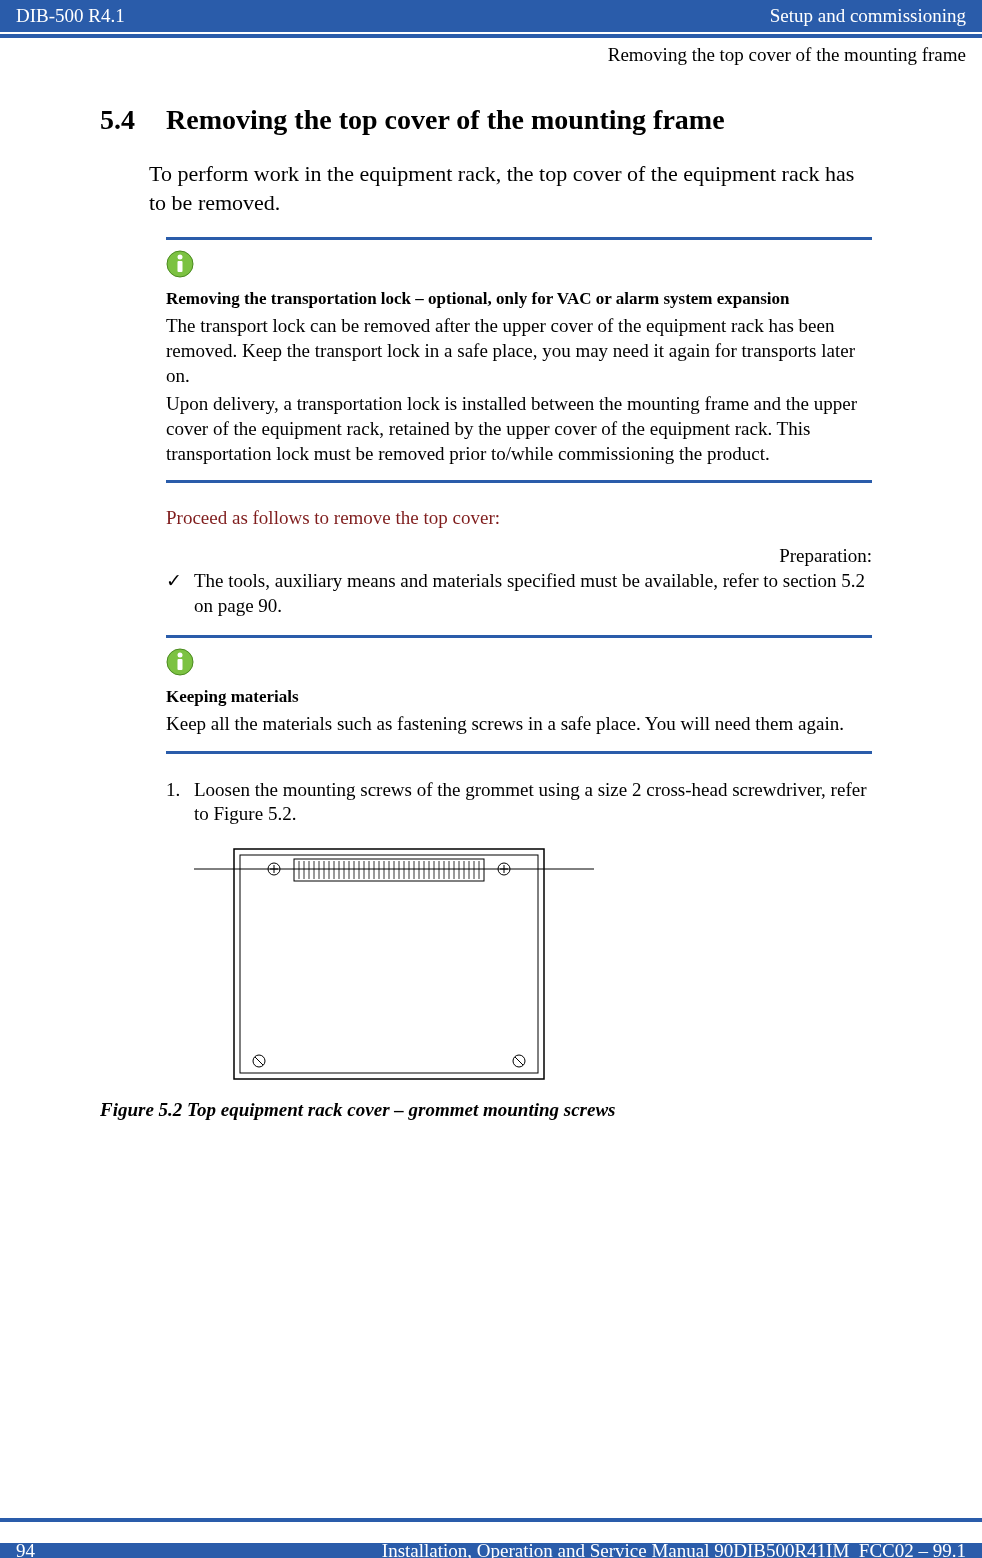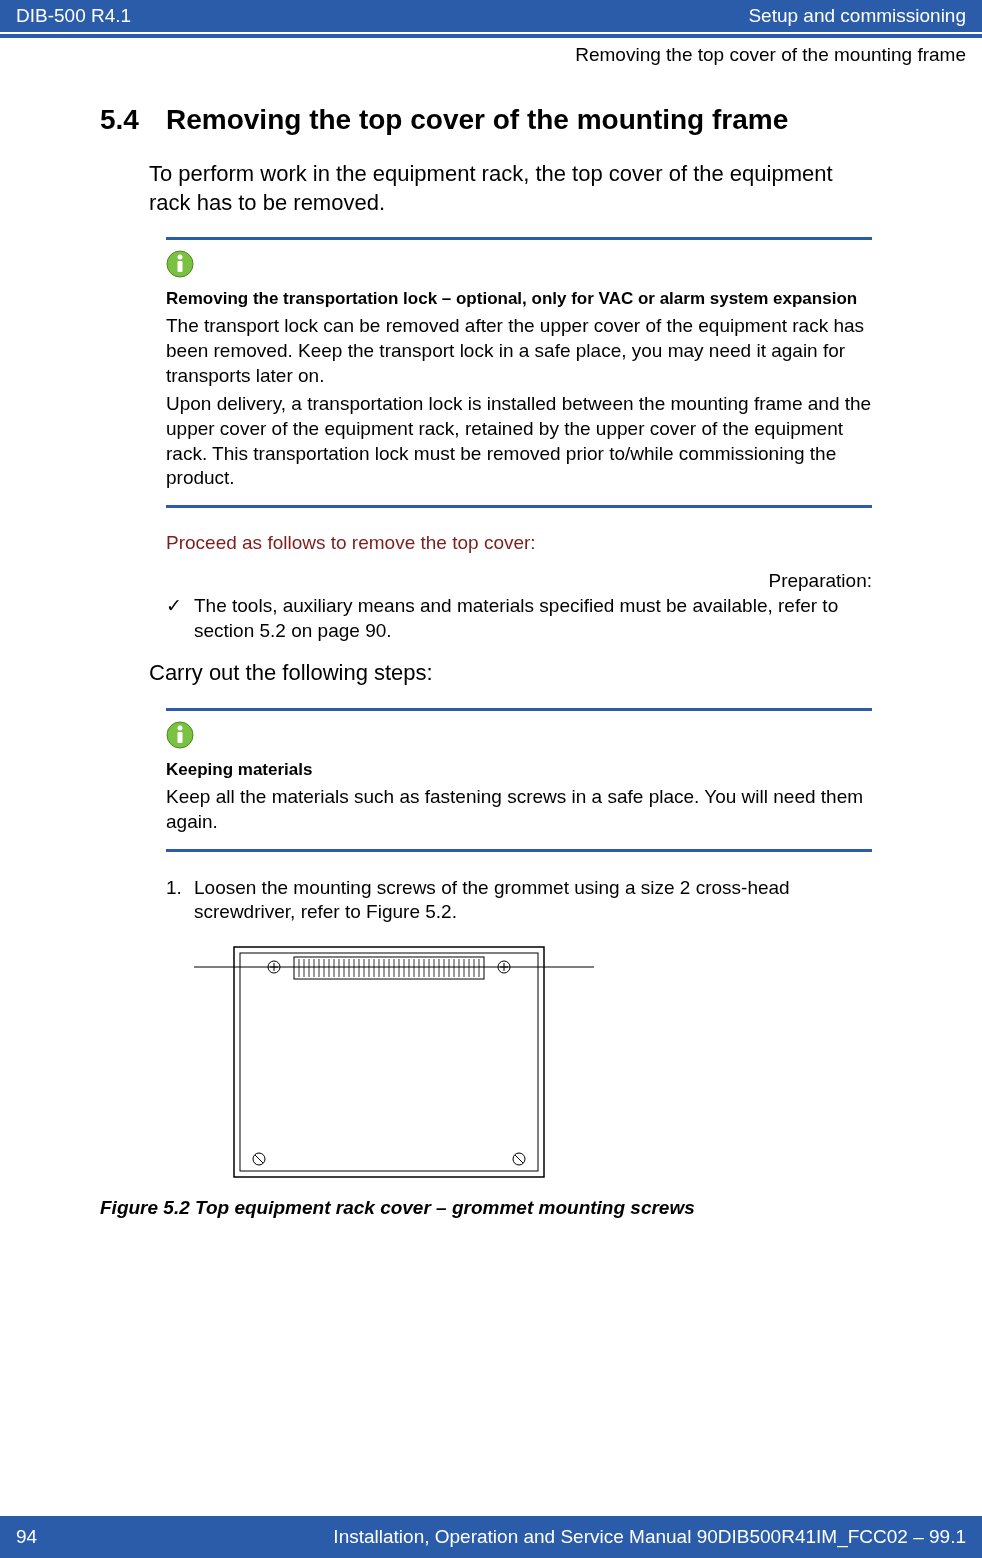--- a/index.html
+++ b/index.html
@@ -19,23 +19,23 @@
   .note-head { font-size: 17px; font-weight: bold; line-height: 1.3; margin-bottom: 4px; }
   .note-body { font-size: 19px; line-height: 1.3; margin-bottom: 4px; }
   .blue-heading { color: #7f1d1d; font-size: 19px; margin-left: 66px; margin-bottom: 16px; }
   .check-list { margin-left: 66px; margin-bottom: 16px; }
   .check-row { display: flex; font-size: 19px; line-height: 1.3; }
   .check-mark { width: 28px; flex-shrink: 0; }
   .step-row { display: flex; margin-left: 66px; font-size: 19px; line-height: 1.3; margin-bottom: 12px; }
   .step-num { width: 28px; flex-shrink: 0; }
   .figure-wrap { margin-left: 94px; margin-top: 6px; }
   .figure-caption { font-size: 19px; font-style: italic; font-weight: bold; margin-top: 6px; }
-  .footer-bar { position: absolute; bottom: 0; left: 0; right: 0; background: #2a5caa; color: #fff; height: 42px; display: flex; justify-content: space-between; align-items: center; padding: 0 16px; font-size: 19px; }
+  .footer-bar { position: absolute; bottom: 0; left: 0; right: 0; background: #2a5caa; color: #fff; height: 15px; display: flex; justify-content: space-between; align-items: center; padding: 0 16px; font-size: 19px; }
   .footer-overline { position: absolute; bottom: 36px; left: 0; right: 0; height: 4px; background: #2a5caa; }
-  .page { position: relative; width: 982px; height: 1558px; }
+  .page { position: relative; width: 982px; height: 1558px; font-family: Liberation Serif, serif; }
 </style>
 </head>
 <body>
 
 <div class="page">
 
   <div class="header-bar">
     <span>DIB-500 R4.1</span>
     <span>Setup and commissioning</span>
   </div>
@@ -67,21 +67,20 @@
     <div class="blue-heading">Proceed as follows to remove the top cover:</div>
 
     <div class="check-list">
       <div style="font-size:19px;margin-bottom:2px;text-align:right;">Preparation:</div>
       <div class="check-row">
         <div class="check-mark">✓</div>
         <div>The tools, auxiliary means and materials specified must be available, refer to section 5.2 on page 90.</div>
       </div>
     </div>
 
-    <div class="body-text" style="margin-bottom:20px;">Carry out the following steps:</div>
 
     <div class="note-block">
       <div class="note-rule"></div>
       <svg class="info-icon" viewBox="0 0 28 28">
         <circle cx="14" cy="14" r="13" fill="#7cc242" stroke="#4a8a1f" stroke-width="1"></circle>
         <circle cx="14" cy="7" r="2.5" fill="#fff"></circle>
         <rect x="11.5" y="11" width="5" height="11" rx="1" fill="#fff"></rect>
       </svg>
       <div class="note-head">Keeping materials</div>
       <div class="note-body">Keep all the materials such as fastening screws in a safe place. You will need them again.</div>

